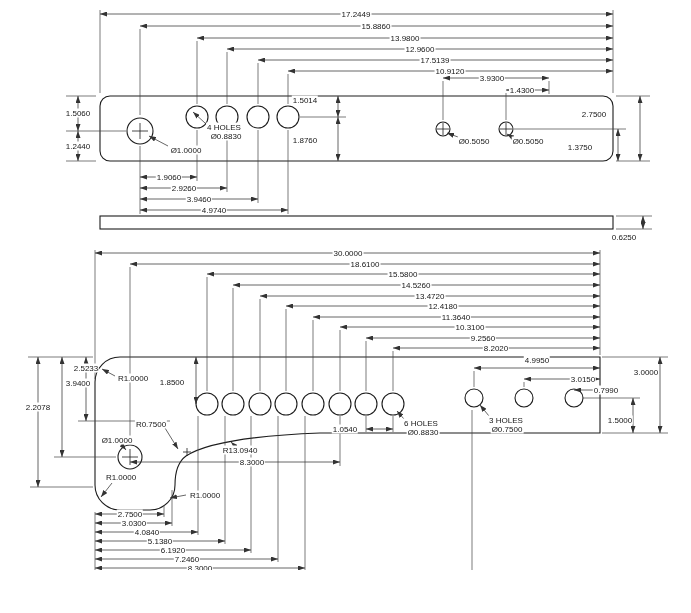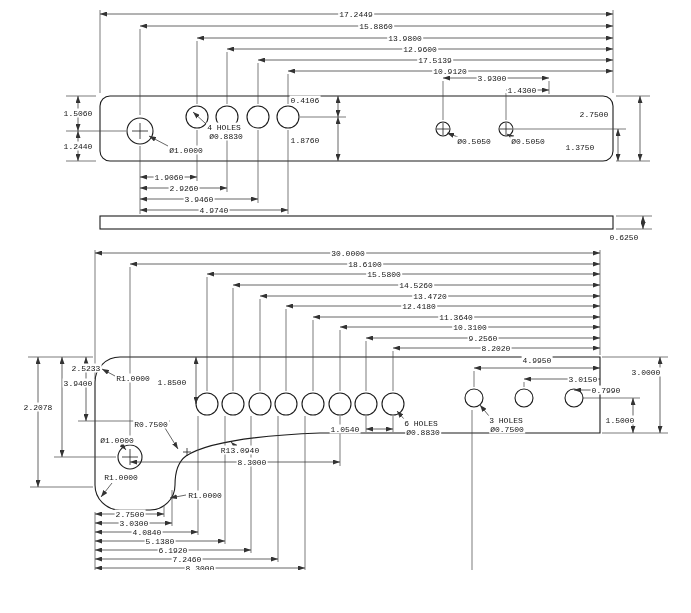--- a/index.html
+++ b/index.html
@@ -1,18 +1,18 @@
 <!DOCTYPE html>
 <html><head>
 <meta charset="utf-8">
 <style>
   html,body { margin:0; padding:0; background:#ffffff; }
   .sheet {
     position:relative; width:691px; height:570px; background:#ffffff;
-    font-family:Liberation Mono, monospace; overflow:hidden;
+    font-family:Liberation Sans, sans-serif; overflow:hidden;
   }
   .sheet svg { position:absolute; left:0; top:0; }
   .dim {
     position:absolute; transform:translate(-50%,-50%);
     font-size:8px; line-height:9px; color:#161616;
     background:#ffffff; padding:0 1px; white-space:nowrap;
   }
 </style>
 </head>
 <body>
@@ -214,39 +214,39 @@
 <span class="dim" style="left:405px;top:38px">13.9800</span>
 <span class="dim" style="left:420px;top:49px">12.9600</span>
 <span class="dim" style="left:435px;top:60px">17.5139</span>
 <span class="dim" style="left:450px;top:71px">10.9120</span>
 <span class="dim" style="left:492px;top:78px">3.9300</span>
 <span class="dim" style="left:522px;top:90px">1.4300</span>
 <span class="dim" style="left:78px;top:113px">1.5060</span>
 <span class="dim" style="left:78px;top:146px">1.2440</span>
 <span class="dim" style="left:594px;top:114px">2.7500</span>
 <span class="dim" style="left:580px;top:147px">1.3750</span>
-<span class="dim" style="left:305px;top:100px">0.4106</span>
+<span class="dim" style="left:305px;top:100px">1.5014</span>
 <span class="dim" style="left:305px;top:140px">1.8760</span>
 <span class="dim" style="left:186px;top:150px">Ø1.0000</span>
 <span class="dim" style="left:224px;top:127px">4 HOLES</span>
 <span class="dim" style="left:226px;top:136px">Ø0.8830</span>
 <span class="dim" style="left:474px;top:141px">Ø0.5050</span>
 <span class="dim" style="left:528px;top:141px">Ø0.5050</span>
 <span class="dim" style="left:169px;top:177px">1.9060</span>
 <span class="dim" style="left:184px;top:188px">2.9260</span>
 <span class="dim" style="left:199px;top:199px">3.9460</span>
 <span class="dim" style="left:214px;top:210px">4.9740</span>
 <span class="dim" style="left:624px;top:237px">0.6250</span>
 
 <span class="dim" style="left:348px;top:253px">30.0000</span>
 <span class="dim" style="left:365px;top:264px">18.6100</span>
-<span class="dim" style="left:384px;top:274px">15.5800</span>
+<span class="dim" style="left:403px;top:274px">15.5800</span>
 <span class="dim" style="left:416px;top:285px">14.5260</span>
 <span class="dim" style="left:430px;top:296px">13.4720</span>
-<span class="dim" style="left:419px;top:306px">12.4180</span>
+<span class="dim" style="left:443px;top:306px">12.4180</span>
 <span class="dim" style="left:456px;top:317px">11.3640</span>
 <span class="dim" style="left:470px;top:327px">10.3100</span>
 <span class="dim" style="left:483px;top:338px">9.2560</span>
 <span class="dim" style="left:496px;top:348px">8.2020</span>
 <span class="dim" style="left:537px;top:360px">4.9950</span>
 <span class="dim" style="left:583px;top:379px">3.0150</span>
 <span class="dim" style="left:606px;top:390px">0.7990</span>
 <span class="dim" style="left:646px;top:372px">3.0000</span>
 <span class="dim" style="left:620px;top:420px">1.5000</span>
 <span class="dim" style="left:86px;top:368px">2.5233</span>

